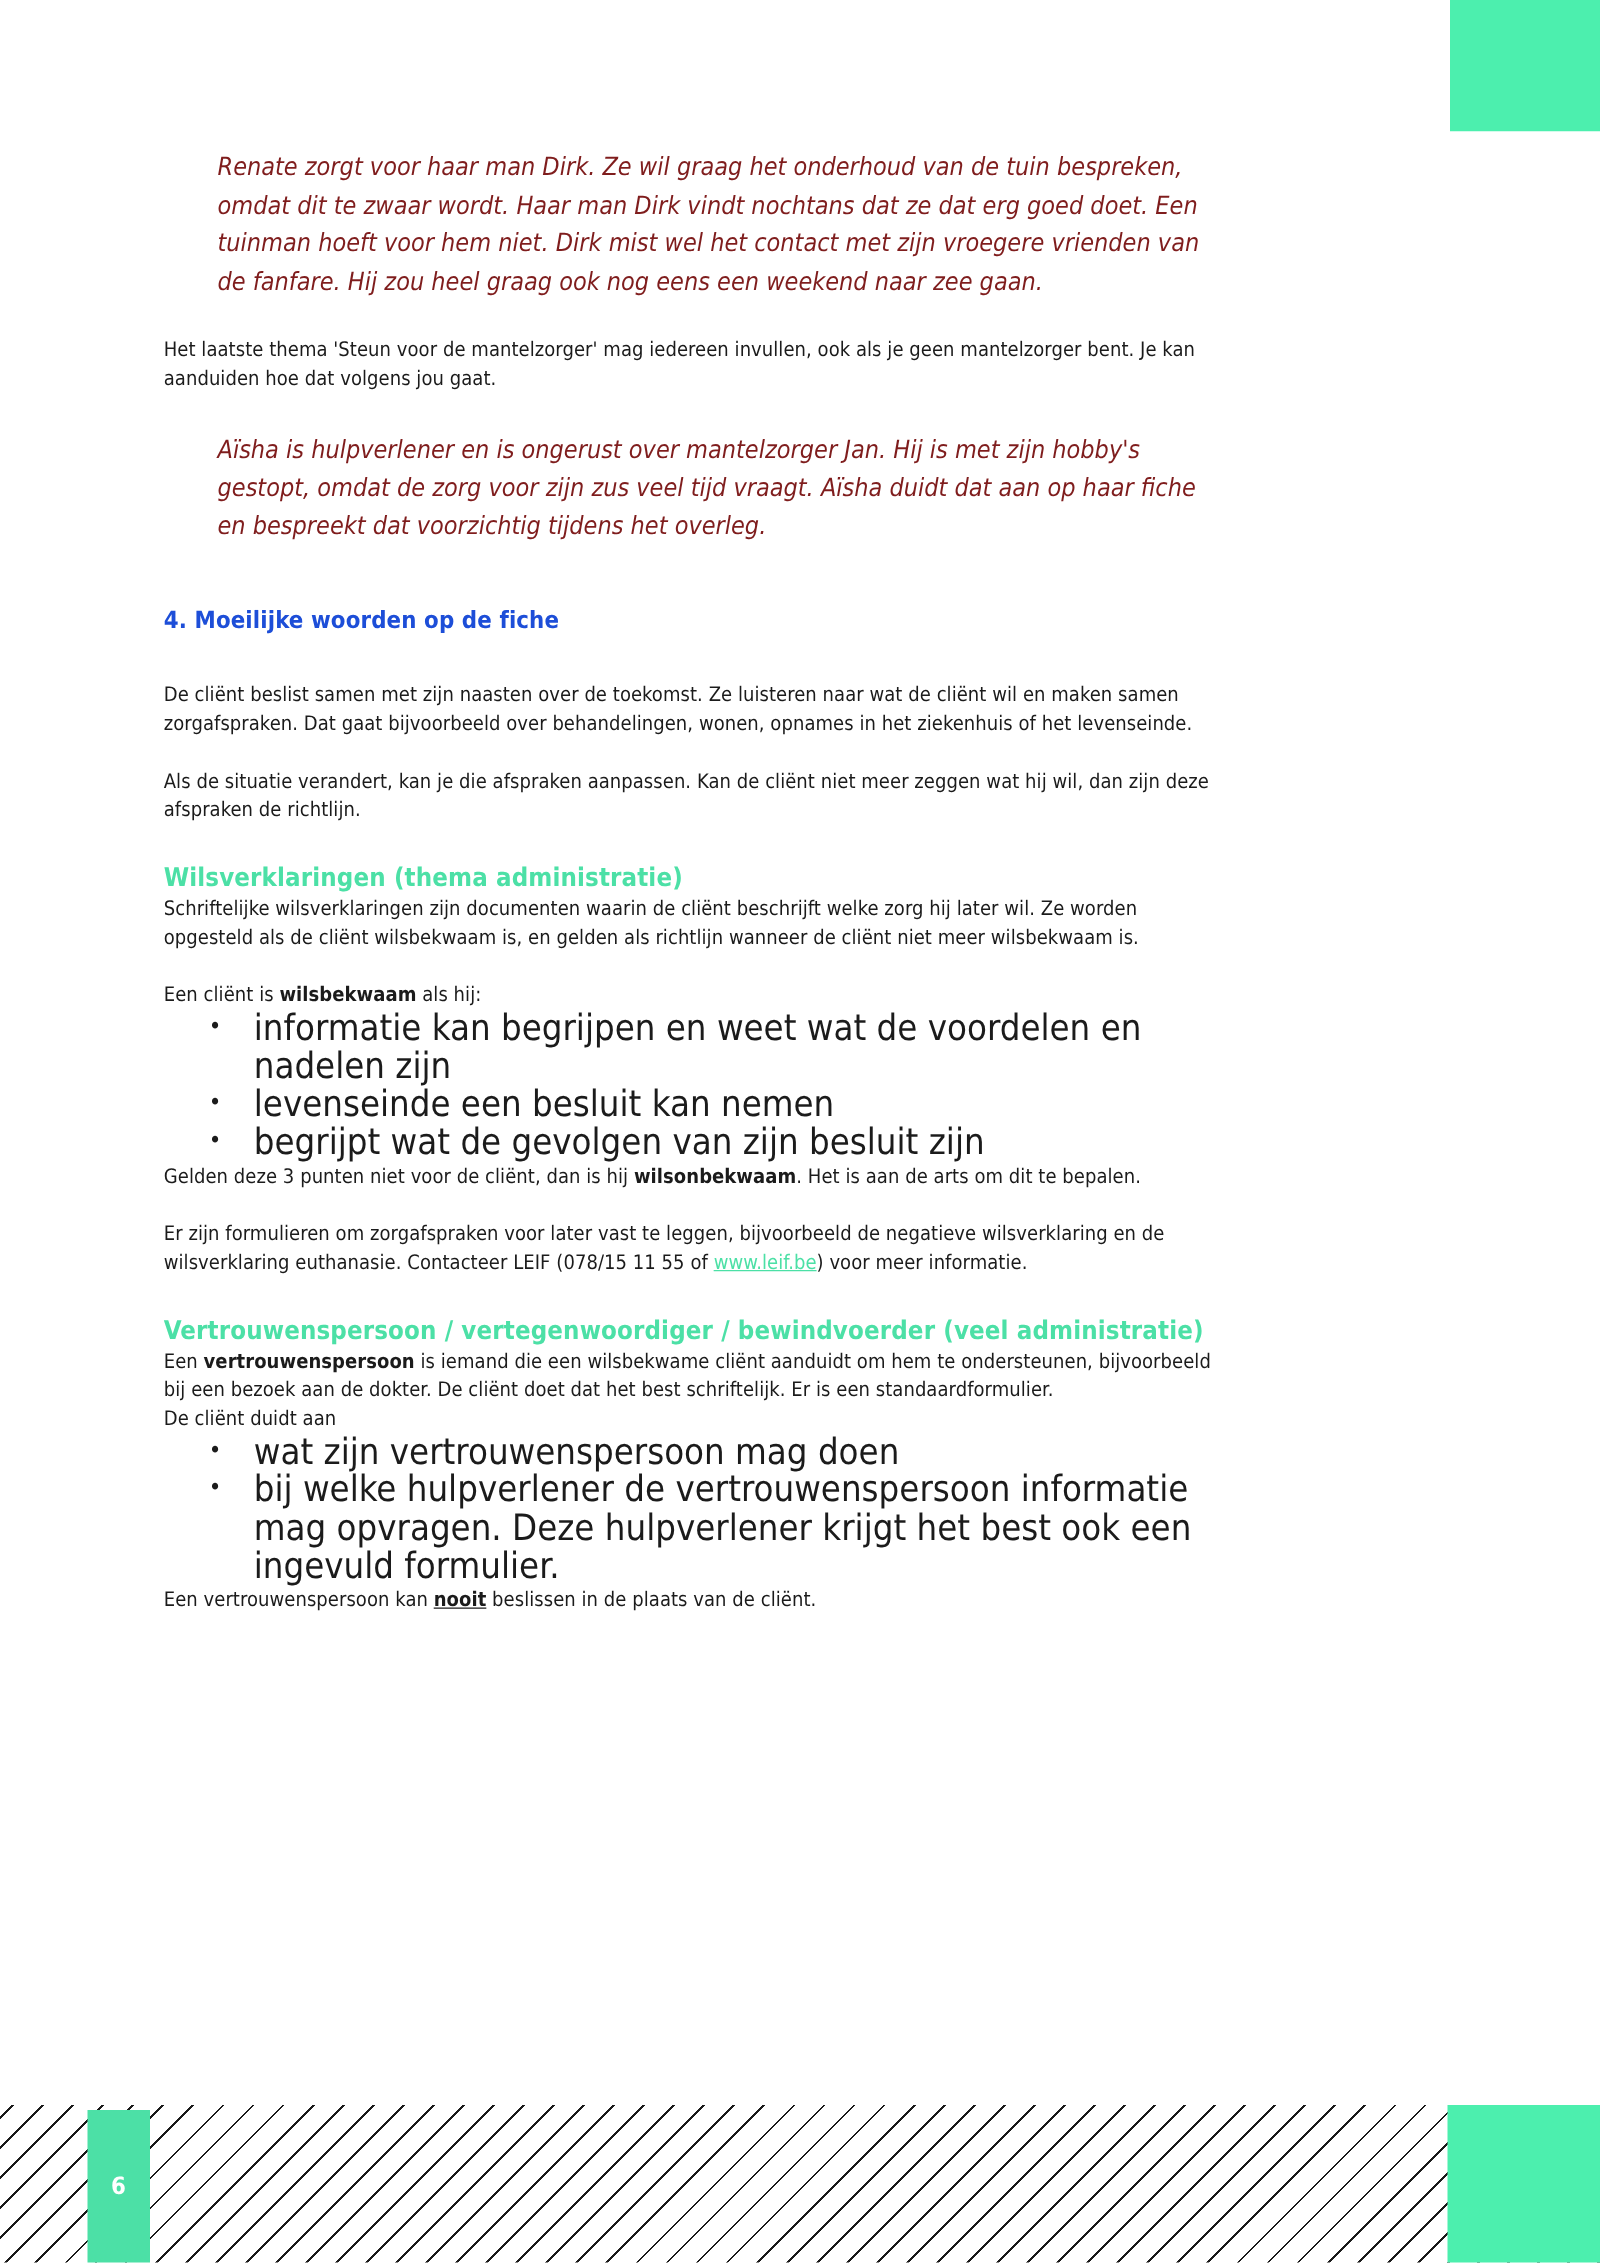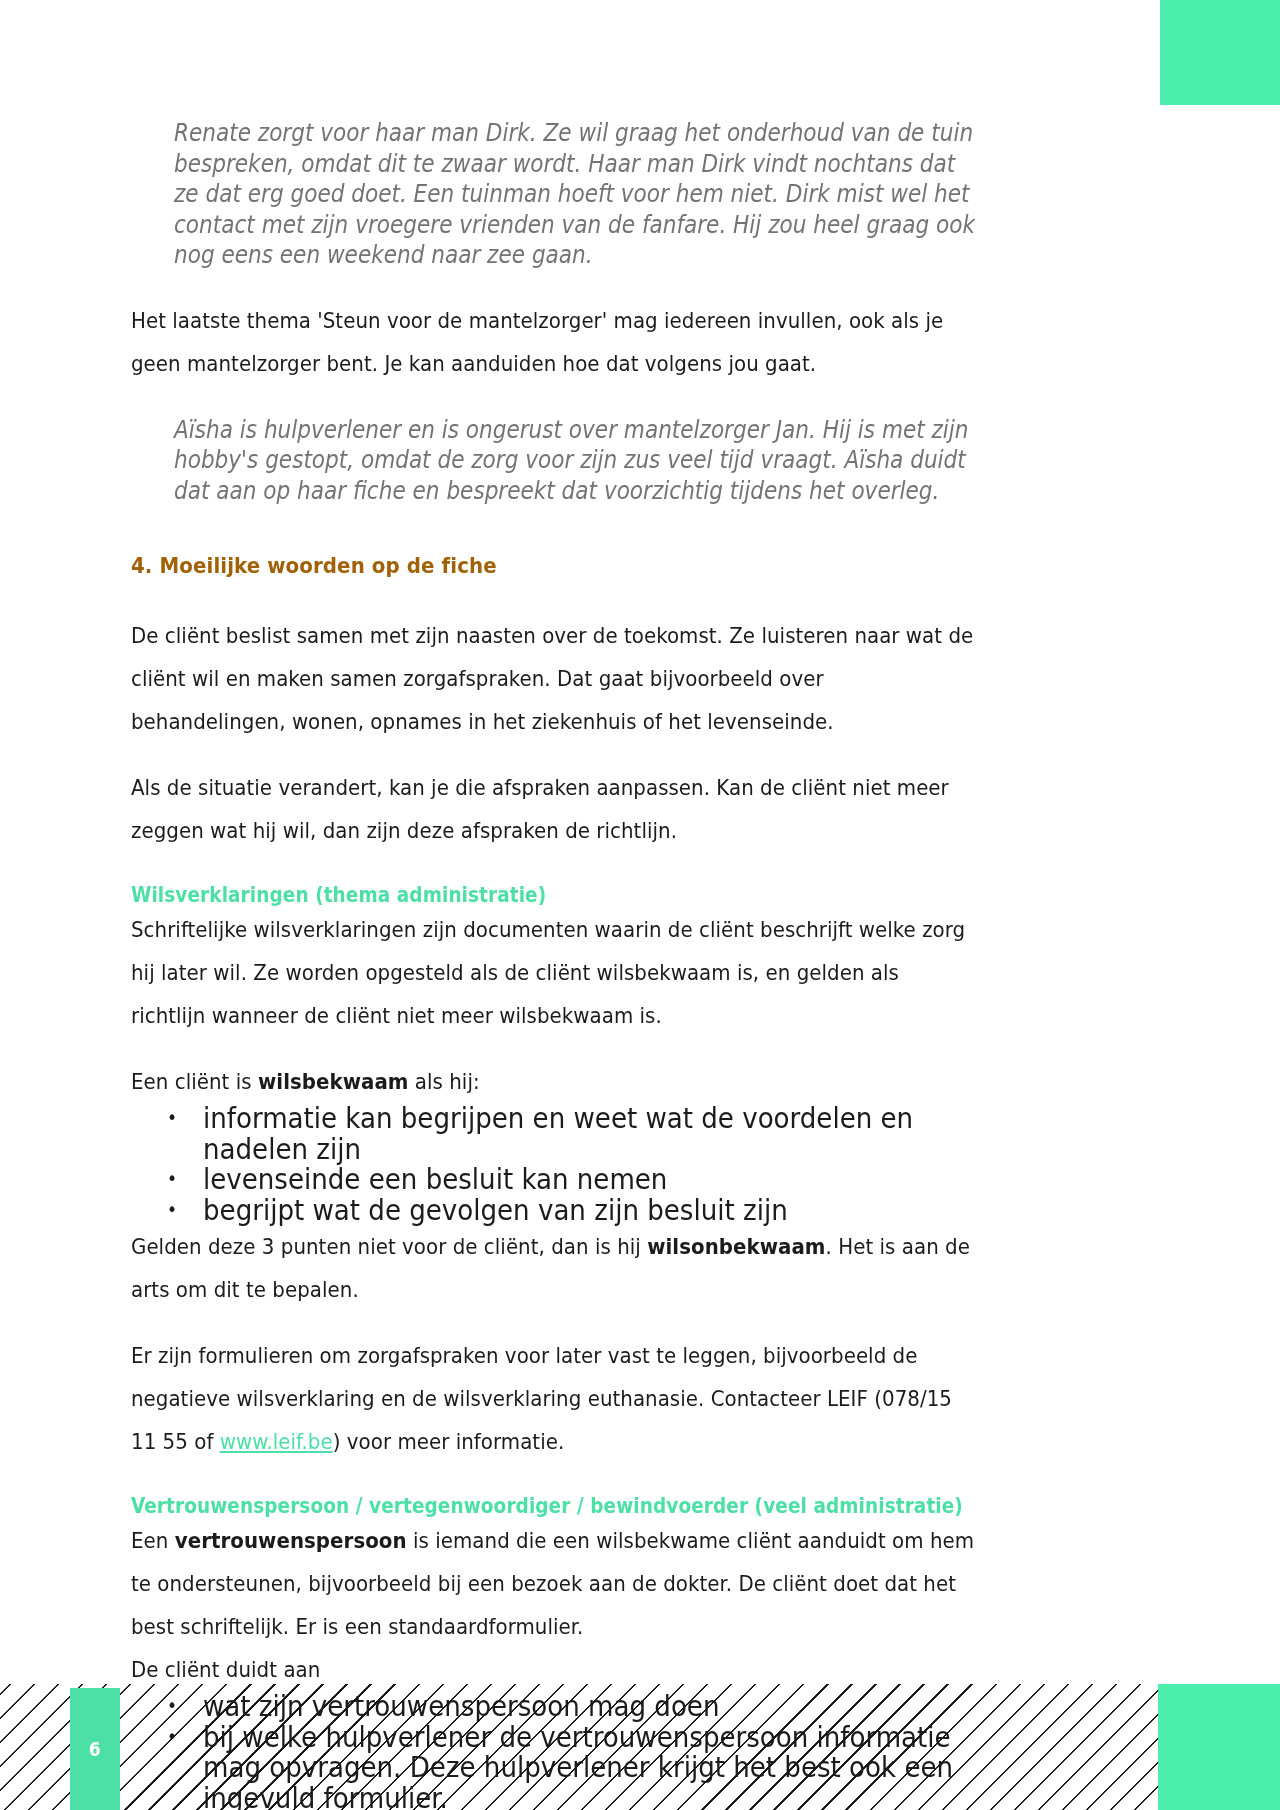--- a/index.html
+++ b/index.html
@@ -79,44 +79,44 @@
   .content {
     position: absolute;
     left: 131px;
     top: 118px;
     width: 848px;
   }
 
   p, ul { margin: 0; }
 
   .body-text {
-    font-size: 22px;
-    line-height: 43px;
+    font-size: 16px;
+    line-height: 23px;
     color: #1b1b1b;
     letter-spacing: 0.05px;
   }
   .quote {
-    font-size: 24px;
+    font-size: 20px;
     line-height: 30.5px;
-    color: #737373;
+    color: #7f1d1d;
     font-style: italic;
     padding-left: 43px;
     width: 848px;
   }
   .quote-1 { margin-bottom: 28px; }
   .quote-2 { margin-bottom: 0; }
 
   .gap-sm { height: 23px; }
   .gap-md { height: 30px; }
   .gap-lg { height: 42px; }
 
   h2.section-title {
     margin: 0;
-    color: #a16207;
-    font-size: 22px;
+    color: #1d4ed8;
+    font-size: 19px;
     line-height: 36px;
     font-weight: bold;
     letter-spacing: 0.1px;
   }
   h3.sub-title {
     margin: 0;
     color: #4CE0A6;
     font-size: 20.5px;
     line-height: 26px;
     font-weight: bold;

